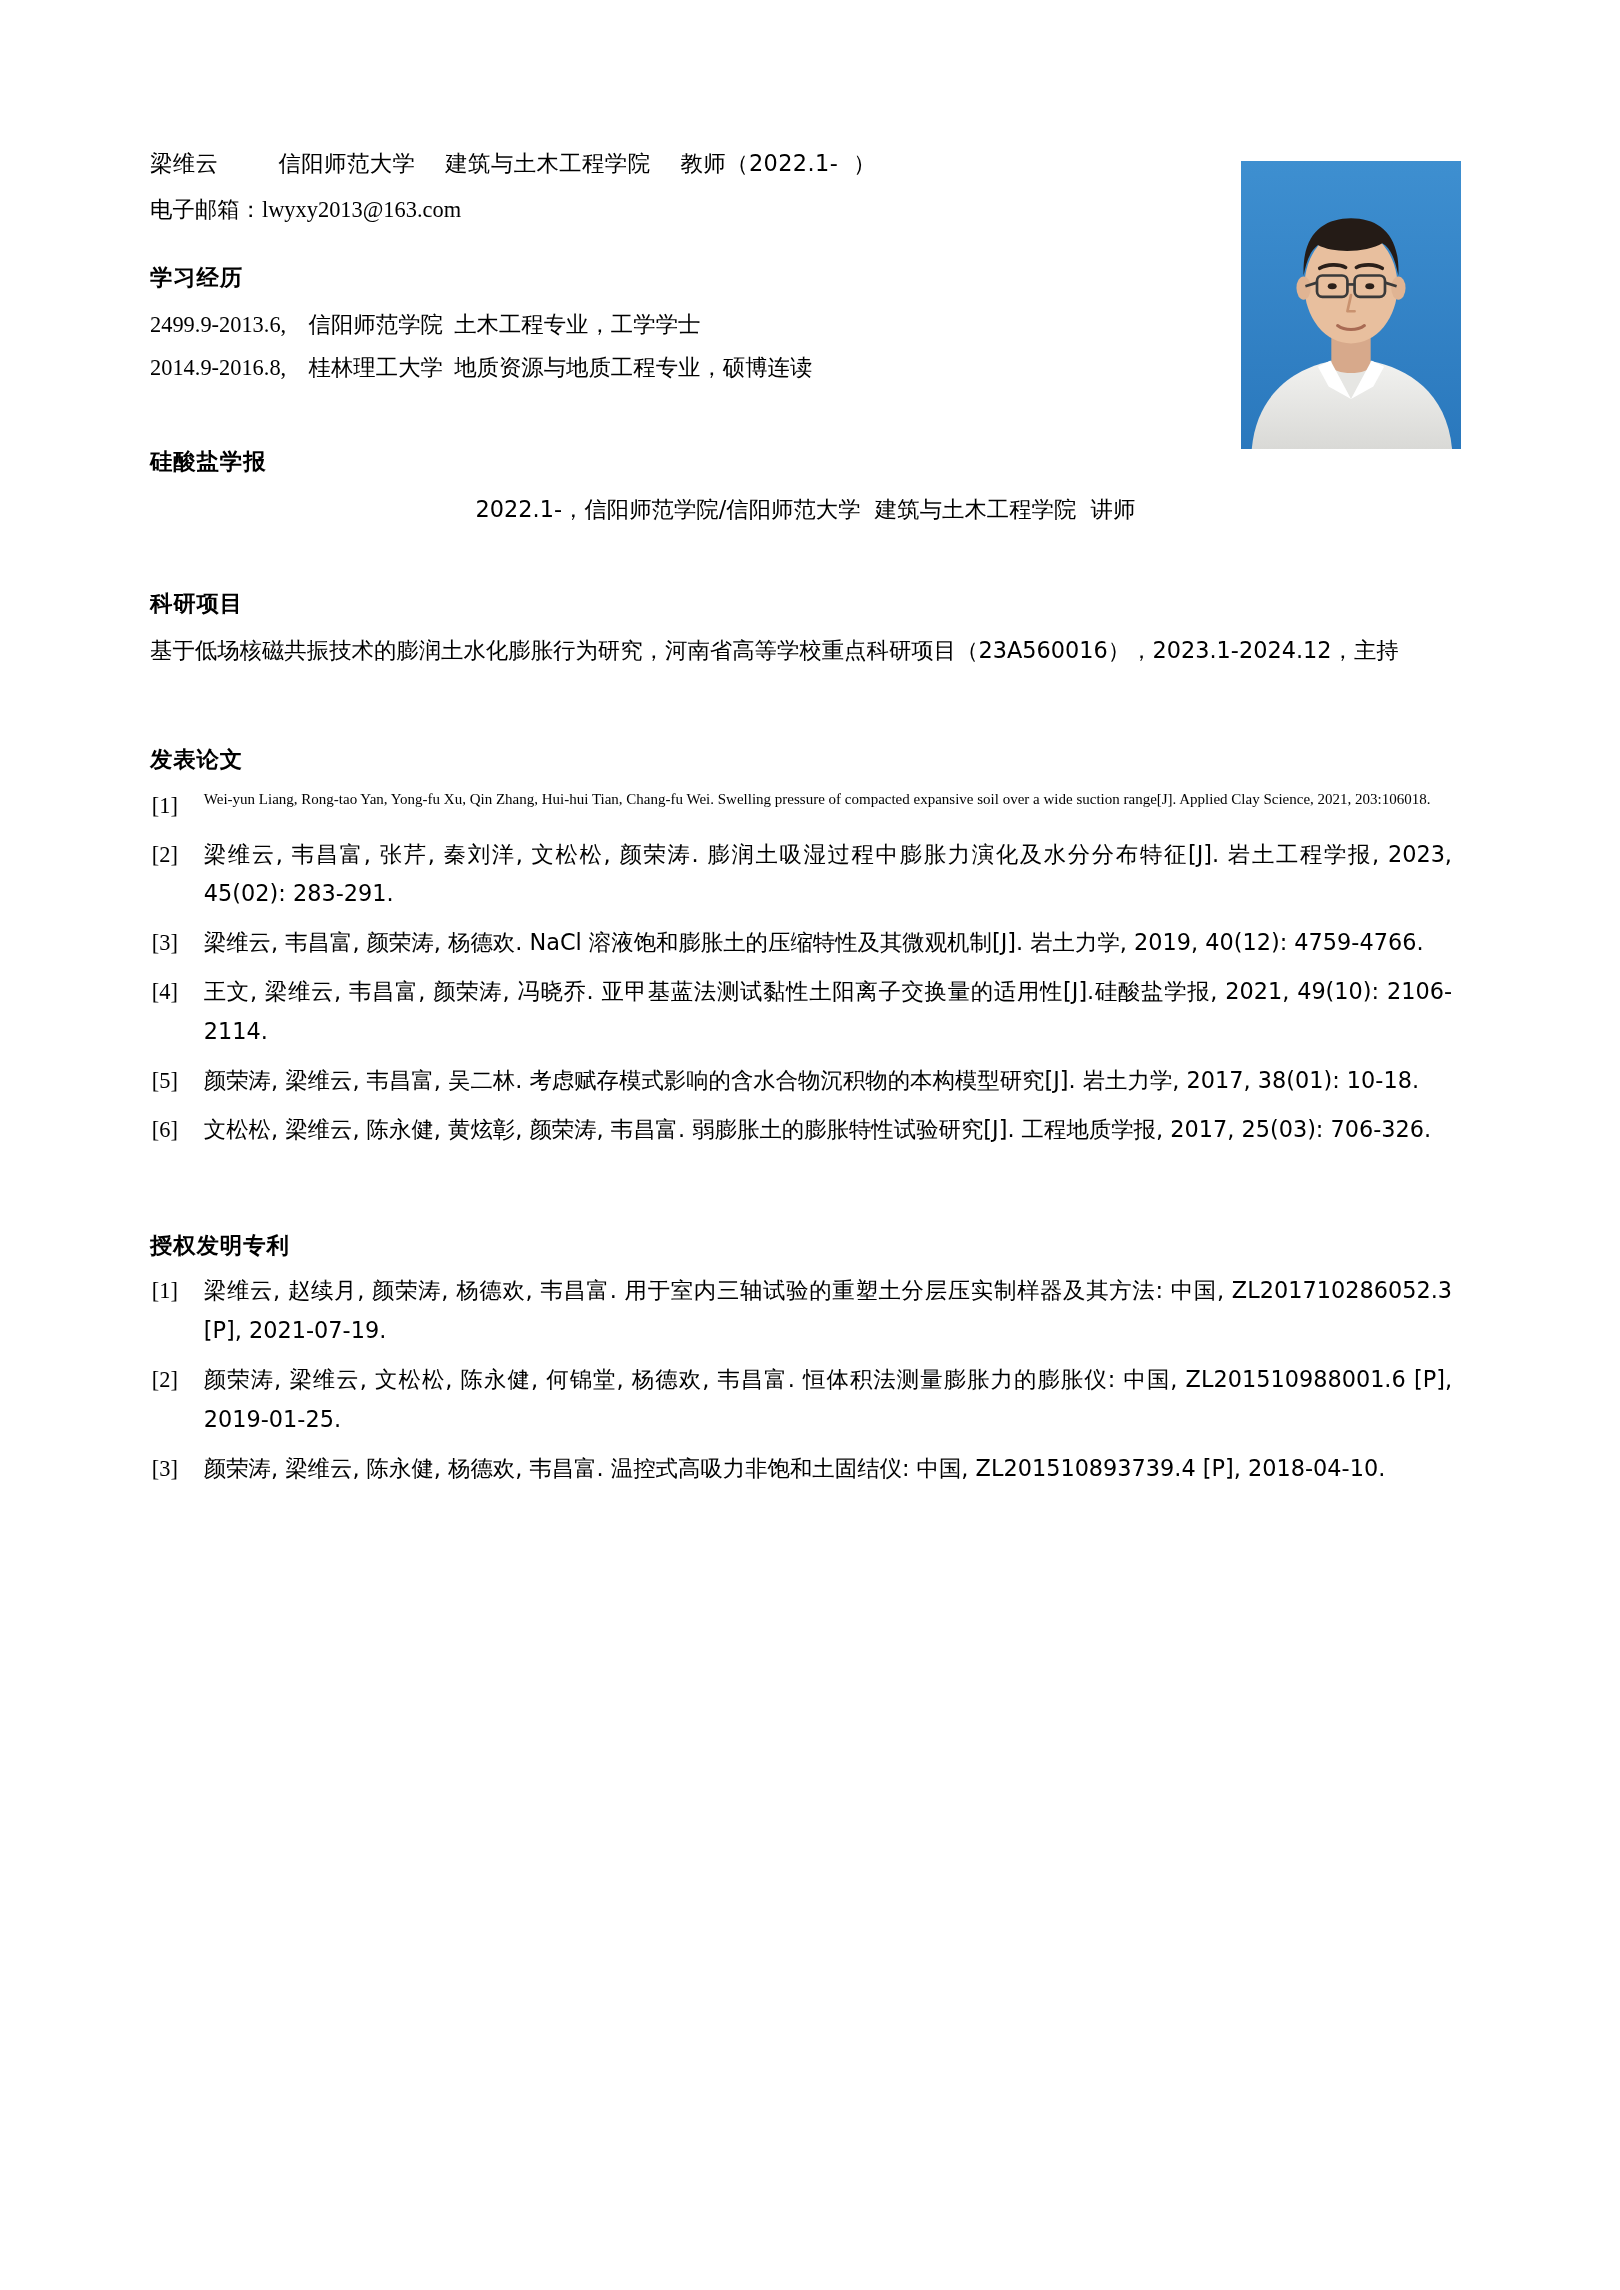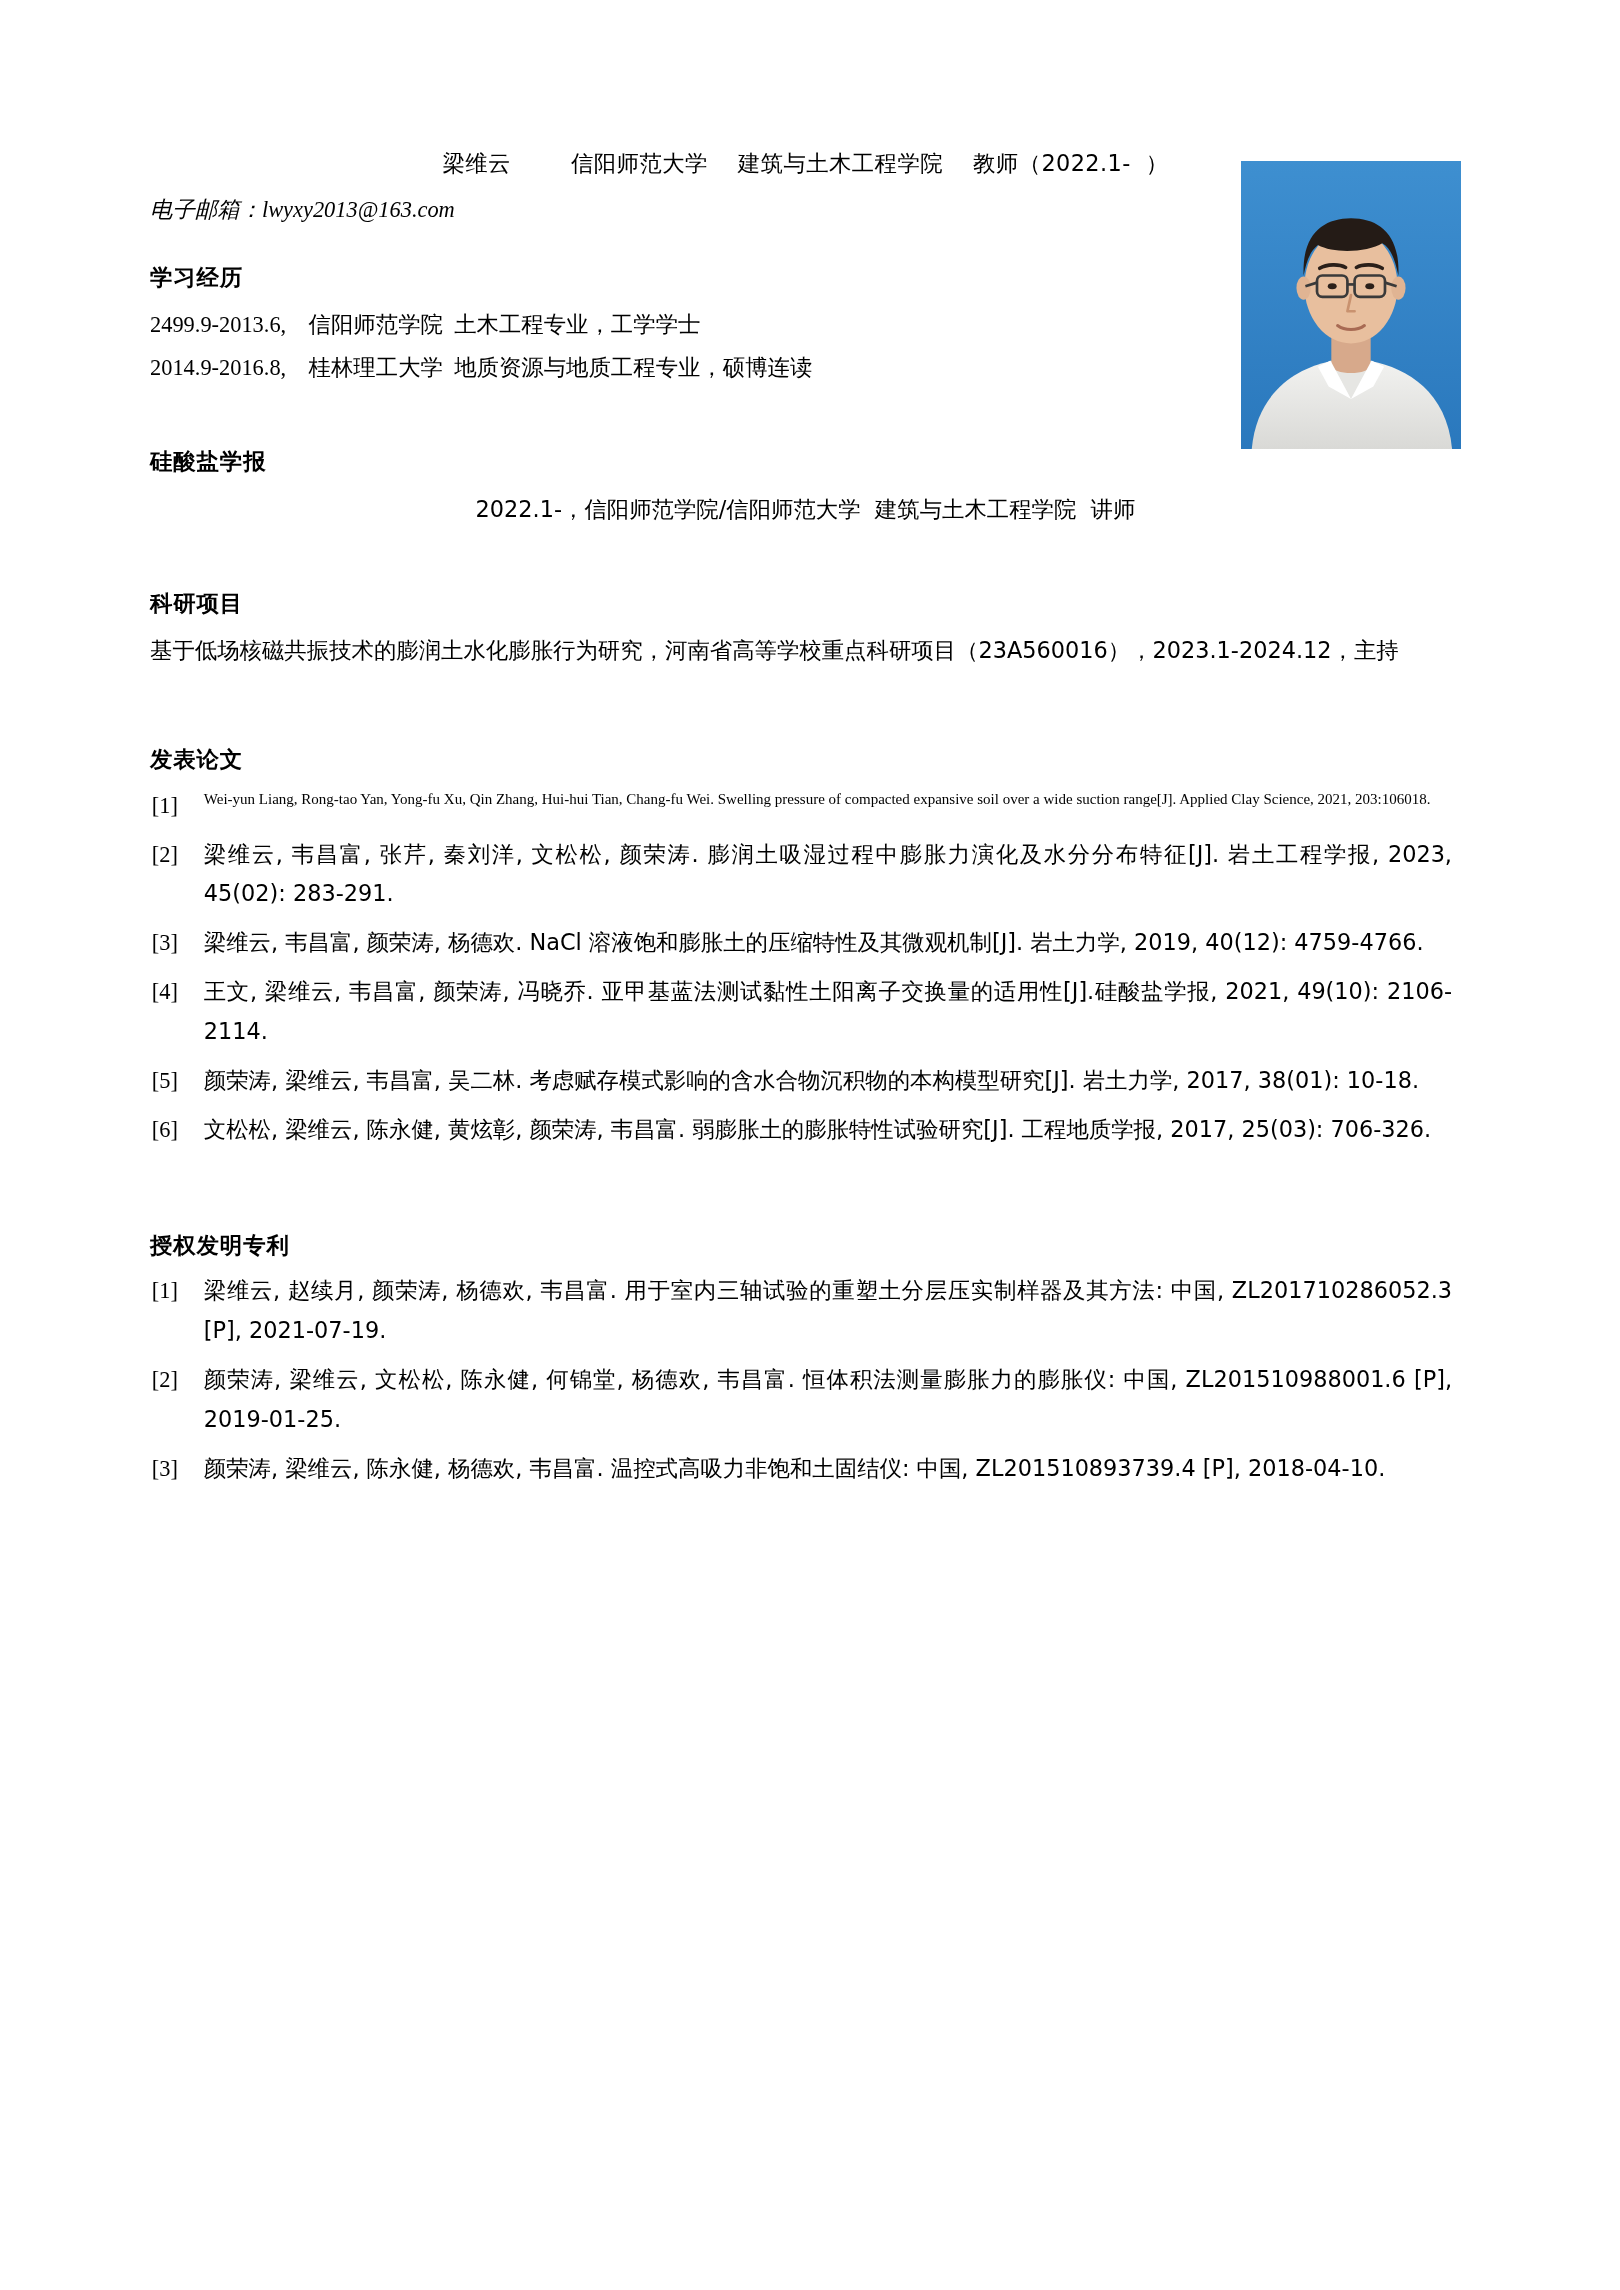--- a/index.html
+++ b/index.html
@@ -21,28 +21,26 @@
     height: 2291px;
     box-sizing: border-box;
     padding: 143px 159px 0 150px;
   }
   .header-line {
     font-family: "DejaVu Sans", "Liberation Sans", sans-serif;
     font-size: 22.4px;
     letter-spacing: 0.4px;
     line-height: 1.85;
     white-space: pre;
-    text-align: center;
   }
   .email-line {
     font-family: "DejaVu Sans", "Liberation Sans", sans-serif;
     font-size: 22.4px;
     line-height: 1.9;
     margin-top: 3.6px;
-    font-style: italic;
   }
   .email-line .label {
     font-family: "DejaVu Sans", "Liberation Sans", sans-serif;
   }
   .email-line .value {
     font-family: "Liberation Serif", "DejaVu Serif", serif;
   }
   h2.section {
     font-family: "DejaVu Sans", "Liberation Sans", sans-serif;
     font-size: 22.4px;

